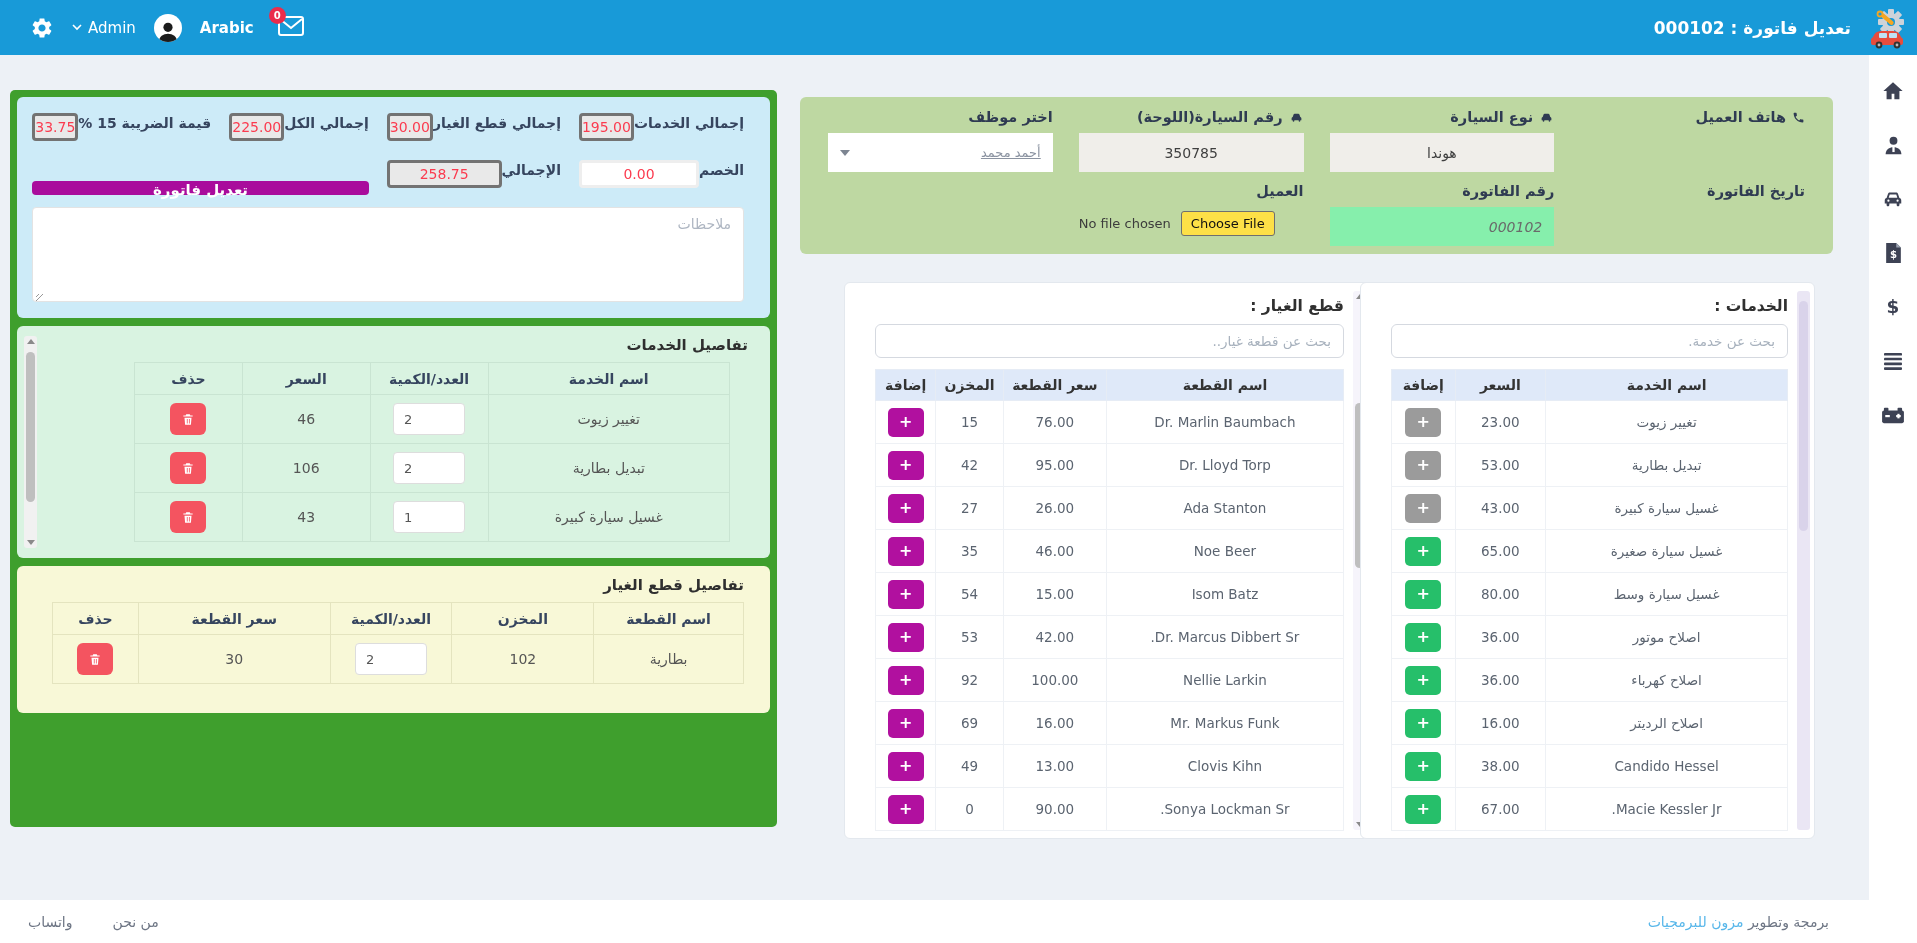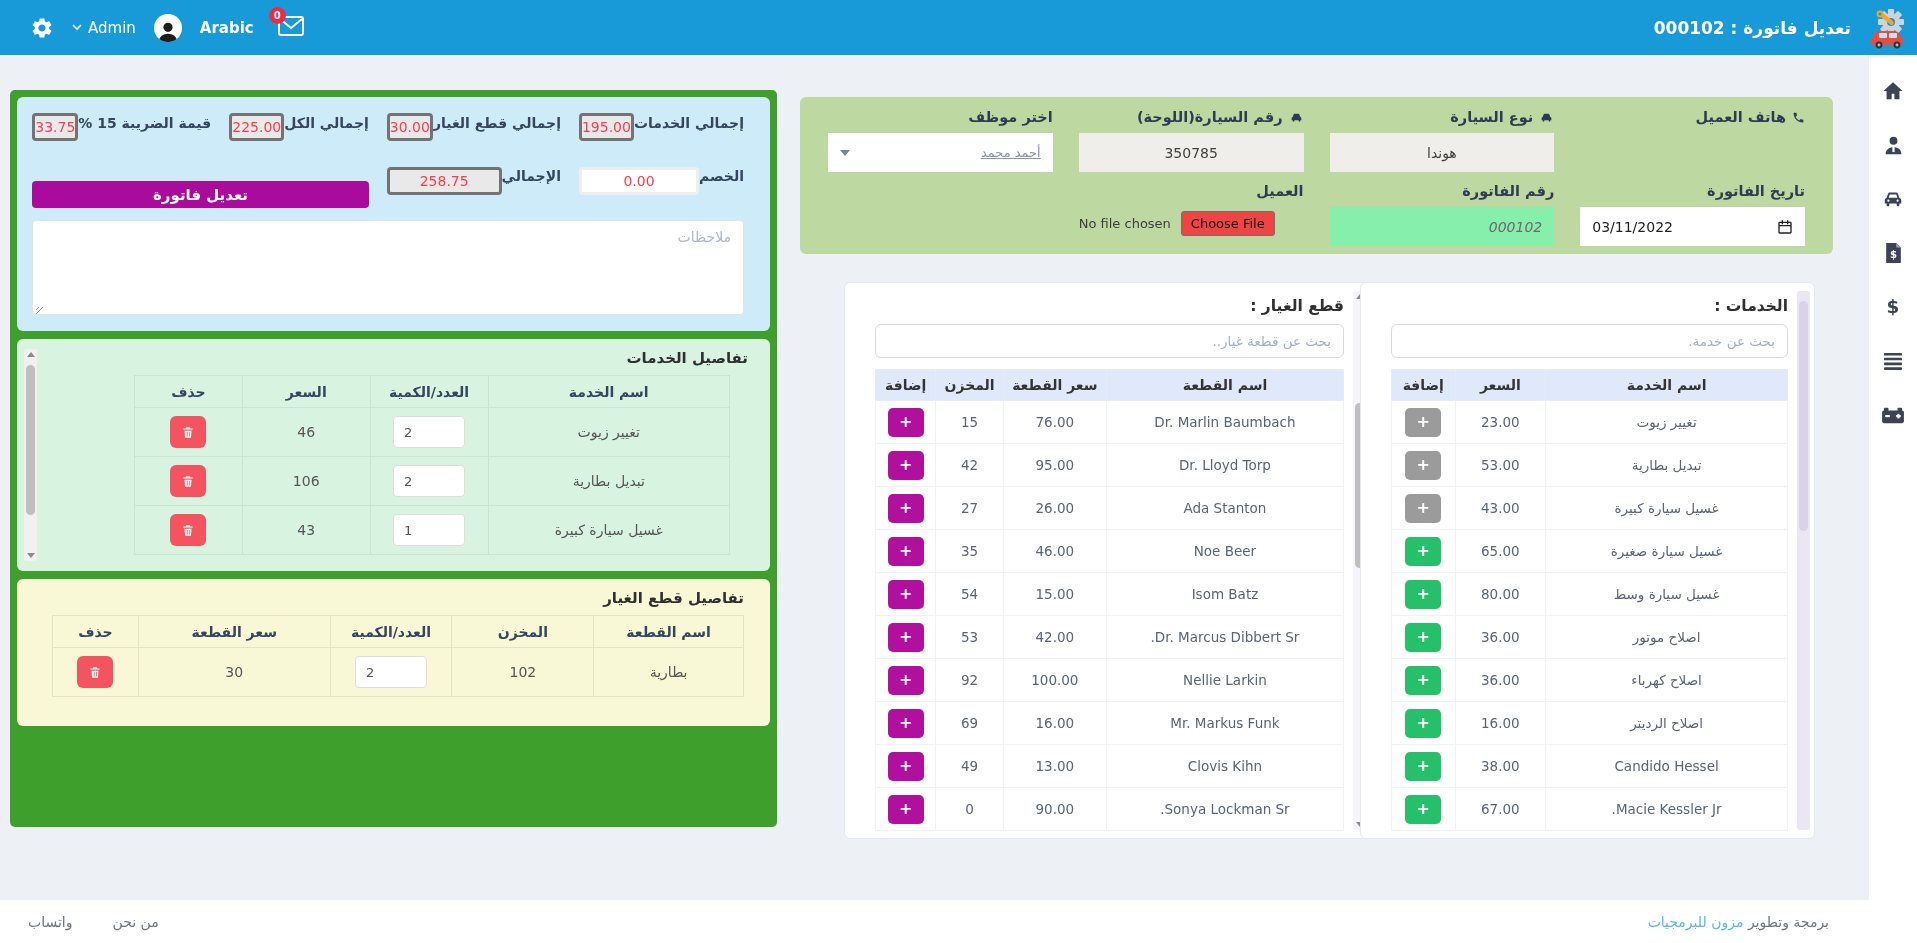--- a/index.html
+++ b/index.html
@@ -25,21 +25,21 @@
 
   
   .summary-panel { position:absolute; left:10px; top:35px; width:767px; height:737px; background:#3f9f2d; border-radius:5px; padding:7px; }
   .totals-box { background:#cdebf8; border-radius:6px; padding:16px 26px 12px; }
   .tgrid { display:grid; grid-template-columns:repeat(4,1fr); column-gap:18px; row-gap:12px; }
   .tcell { display:flex; align-items:center; }
   .tlabel { font-size:14px; font-weight:bold; color:#36455f; margin-bottom:9px; white-space:nowrap; }
   .tval { width:100%; height:28px; background:#e9e9e9; border:3px solid #737373; border-radius:4px; color:#fb3b4f; font-size:14px; display:flex; align-items:center; justify-content:center; }
   .tval.white { background:#fff; border-color:#eee; }
   input.tval { text-align:center; outline:none; }
-  .edit-btn { grid-column:3 / span 2; margin-top:28px; height:27px; background:#a90c9c; border:none; border-radius:4px; color:#fff; font-size:15px; font-weight:bold; cursor:pointer; }
+  .edit-btn { grid-column:3 / span 2; margin-top:28px; height:14px; background:#a90c9c; border:none; border-radius:4px; color:#fff; font-size:15px; font-weight:bold; cursor:pointer; }
   .notes-wrap { grid-column:1 / span 4; position:relative; }
   .notes { width:100%; height:95px; border:1px solid #e3e3e3; border-radius:4px; resize:none; padding:8px 12px; font-size:14px; color:#444; outline:none; }
   .notes::placeholder { color:#aeb6c2; }
   .resize-grip { position:absolute; bottom:3px; left:3px; pointer-events:none; }
 
   .detail-box { border-radius:6px; margin-top:8px; position:relative; }
   .mint { background:#d9f3e1; height:232px; padding:10px 22px 10px 34px; }
   .yellowbx { background:#f8f8d7; height:147px; padding:10px 26px; }
   .detail-title { font-size:15px; font-weight:bold; color:#2f2f2f; }
   table { border-collapse:collapse; }
@@ -72,21 +72,21 @@
   .flabel { display:flex; align-items:center; gap:6px; font-size:14.5px; font-weight:bold; color:#2f3b52; margin-bottom:8px; }
   .fbox { height:39px; background:#f0eeea; border-radius:0; display:flex; align-items:center; justify-content:center; font-size:14px; color:#3f3f3f; }
   .fselect { background:#fff; display:flex; align-items:center; justify-content:space-between; padding:0 12px; cursor:pointer; }
   .fselect .selval { color:#8b93a1; font-size:13px; text-decoration:underline; }
   .caret { width:0; height:0; border-left:5px solid transparent; border-right:5px solid transparent; border-top:6px solid #7d8592; }
   .fdate { direction:ltr; background:#fff; display:flex; align-items:center; justify-content:space-between; padding:0 12px; cursor:text; }
   .fdate .dateval { font-size:14px; color:#222; }
   .fnum { background:#86efac; justify-content:flex-start; padding:0 12px; color:#6a6a6a;font-style:italic; }
   .ffile { direction:ltr; display:flex; align-items:center; gap:10px; height:33px; }
   .ffile .fstatus { font-size:13px; color:#3c3c3c; }
-  .choose-btn { font-size:13px; color:#111; background:#ef4444; border:1px solid #6f6f6f; border-radius:3px; padding:4px 9px; cursor:pointer; }
+  .choose-btn { font-size:13px; color:#111; background:#fde047; border:1px solid #6f6f6f; border-radius:3px; padding:4px 9px; cursor:pointer; }
 
   
   .vscroll { position:absolute; width:13px; border-radius:3px; }
   .vscroll .arr { position:absolute; left:50%; transform:translateX(-50%); width:0; height:0; border-left:4px solid transparent; border-right:4px solid transparent; }
   .vscroll .arr.up { top:3px; border-bottom:5px solid #8a8a8a; }
   .vscroll .arr.dn { bottom:3px; border-top:5px solid #8a8a8a; }
   .vscroll .thumb { position:absolute; left:2px; right:2px; border-radius:5px; background:#bfbfbf; }
   .sb-mint { left:7px; top:10px; bottom:10px; background:#f1f1f1; }
   .sb-parts { right:4px; top:8px; bottom:8px; background:#f6f4fb; }
   .sb-services { right:4px; top:8px; bottom:8px; background:#eae6f4; }
@@ -367,27 +367,20 @@
           </span>
         <div class="fbox fselect">
           <span class="selval">أحمد محمد</span>
           <span class="caret"></span>
         </div>
       </div>
       <div class="ffield">
         <span class="flabel">
             <span>تاريخ الفاتورة</span>
           </span>
-        <div class="fbox fdate">
-          <span class="dateval">03/11/2022</span>
-          <svg width="16" height="16" viewBox="0 0 24 24" fill="none" stroke="#222" stroke-width="2">
-              <rect x="3" y="5" width="18" height="16" rx="1"></rect>
-              <path d="M3 10h18M8 2v6M16 2v6"></path>
-            </svg>
-        </div>
       </div>
       <div class="ffield">
         <span class="flabel">
             <span>رقم الفاتورة</span>
           </span>
         <div class="fbox fnum">000102</div>
       </div>
       <div class="ffield">
         <span class="flabel">
             <span>العميل</span>

